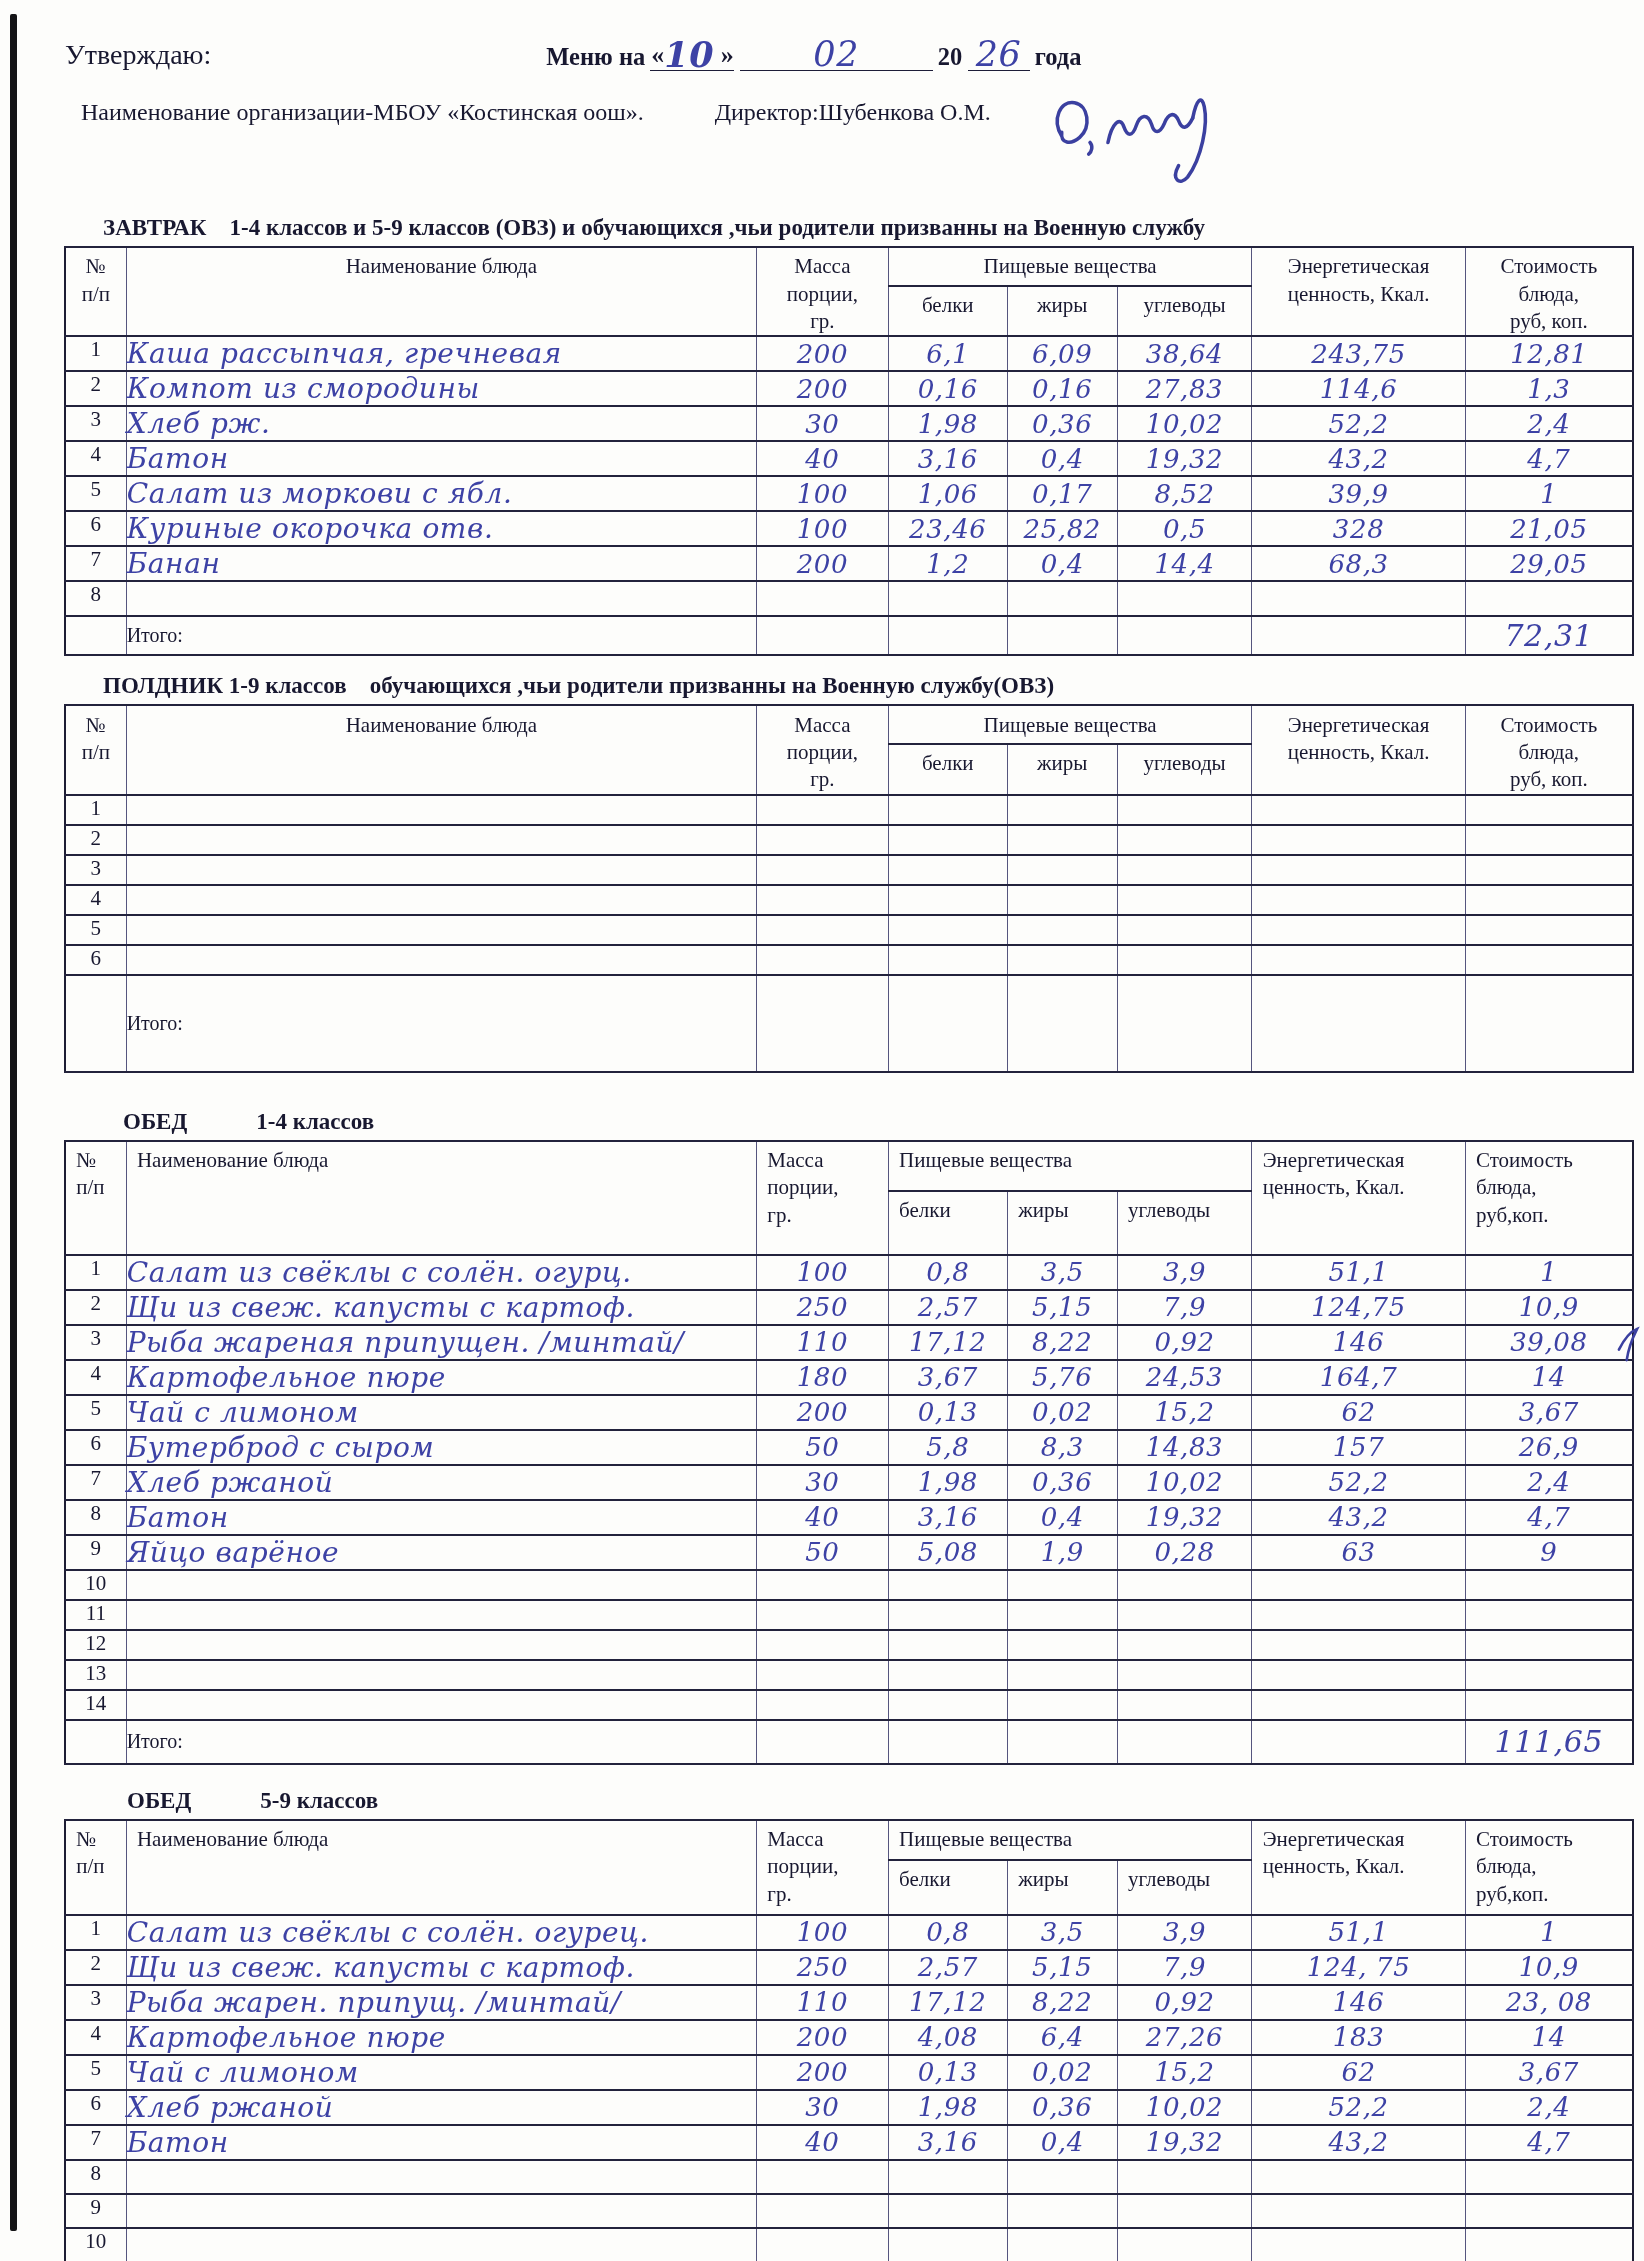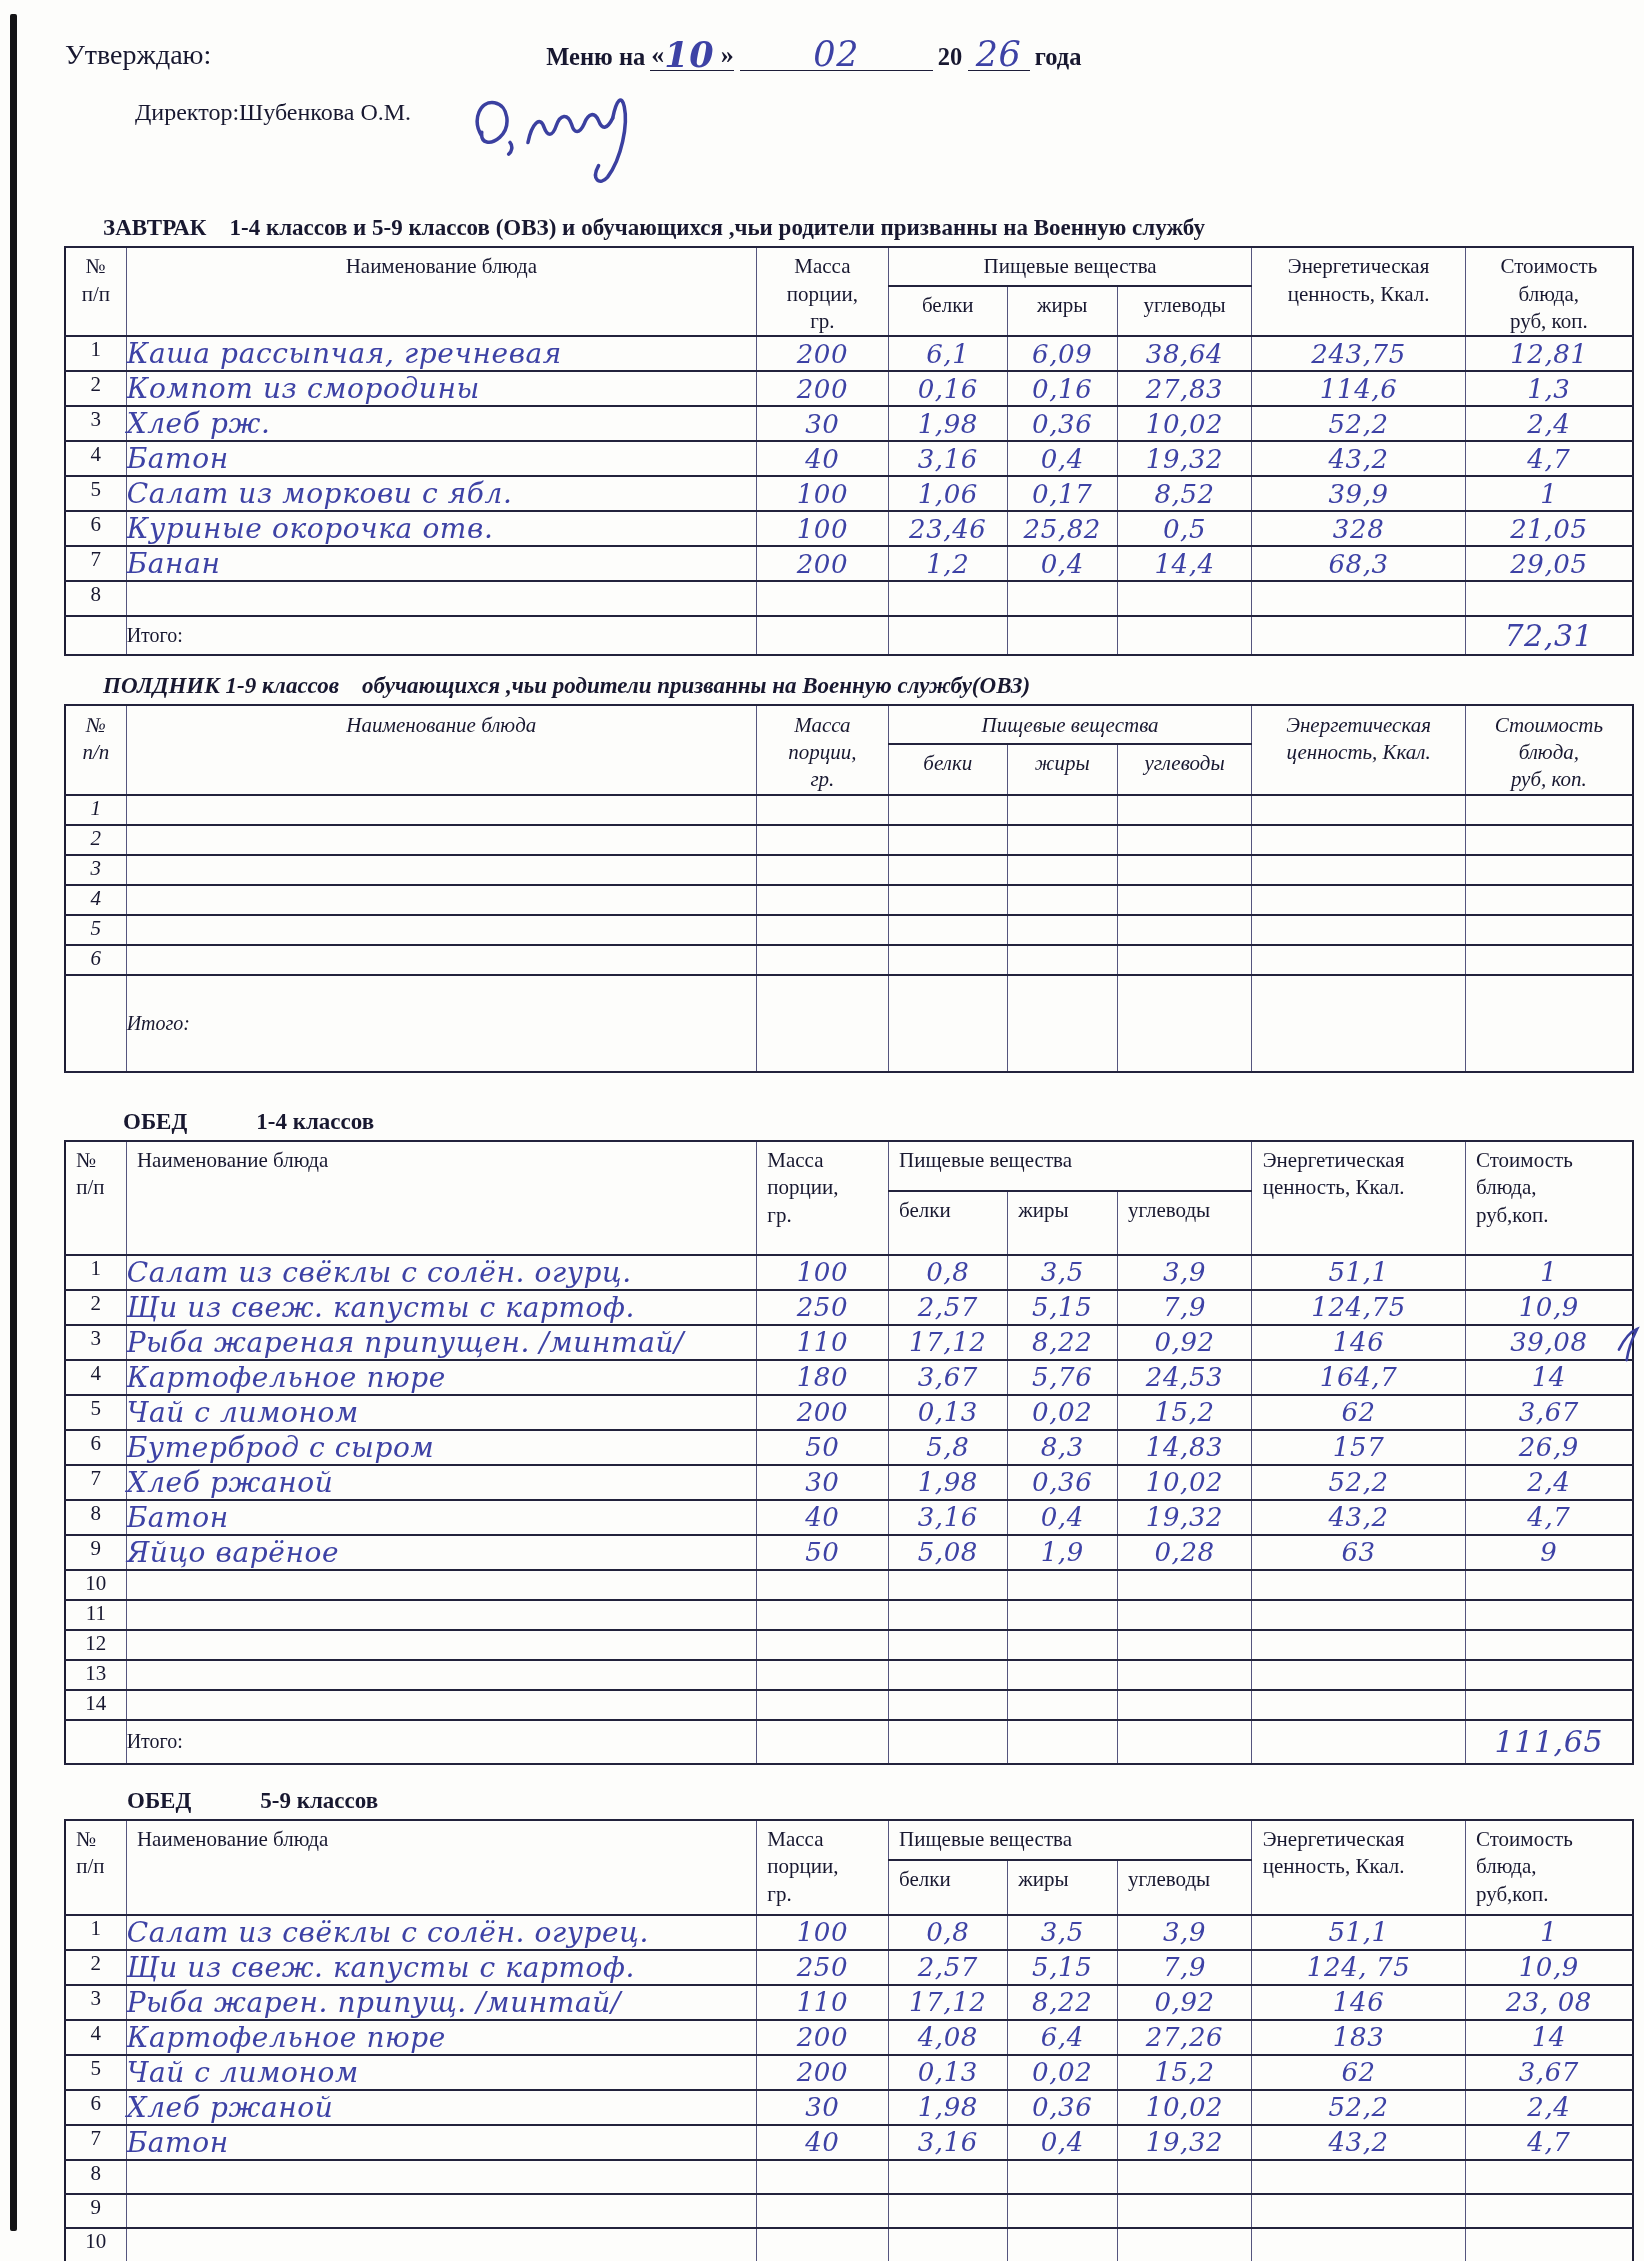--- a/index.html
+++ b/index.html
@@ -53,21 +53,21 @@
   .td-val { font-size:26px; text-align:center; }
 
   .total-label { text-align:left; padding-right:30px; font-size:20px; vertical-align:middle; }
   .total-value { font-size:30px; text-align:center; vertical-align:middle; }
 
   
   .table-0 { margin-top:23px; }
   .table-0 thead tr:first-child { height:35px; } .table-0 thead tr:last-child { height:46px; }
   .table-0 tbody tr { height:35px; } .table-0 .total-row { height:39px; }
 
-  .table-1 { margin-top:17px;font-style:italic; }
+  .table-1 { margin-top:17px; }
   .table-1 thead tr:first-child { height:35px; } .table-1 thead tr:last-child { height:46px; }
   .table-1 tbody tr { height:30px; } .table-1 .total-row { height:97px; }
 
   .table-2 { margin-top:36px; }
   .table-2 .section-title { margin-left:59px; }
   .table-2 thead tr:first-child { height:50px; } .table-2 thead tr:last-child { height:64px; }
   .table-2 tbody tr { height:30px; } .table-2 .total-row { height:44px; }
 
   .table-3 { margin-top:23px; }
   .table-3 .section-title { margin-left:63px; }
@@ -94,20 +94,21 @@
           </span>
         <span class="bold">20</span>
         <span class="u year-group">
             <span class="hw menu-digit">26</span>
           </span>
         <span class="bold">года</span>
       </div>
     </div>
 
     <div class="line2">
+      <span class="org">Наименование организации-МБОУ «Костинская оош».</span>
       <span class="director">Директор:Шубенкова О.М.</span>
       <span class="dir-sign">
         <svg width="193" height="113" viewBox="0 0 300 176" fill="none">
           <g stroke="#3b40a0" stroke-width="5.5" stroke-linecap="round" fill="none">
             <path d="M46,92 C30,66 44,36 66,40 C88,44 92,78 74,94 C60,106 44,104 46,86"></path>
             <path d="M90,102 c5,6 3,14 -2,18"></path>
             <path d="M118,102 C124,72 137,60 143,78 C148,92 156,94 162,76 C168,58 180,56 186,74 C190,88 198,90 206,72 C212,56 222,54 228,68 C234,84 242,80 250,64"></path>
             <path d="M250,64 C256,34 264,28 268,46 C274,74 264,126 242,156 C230,170 216,160 228,138"></path>
           </g>
         </svg>

